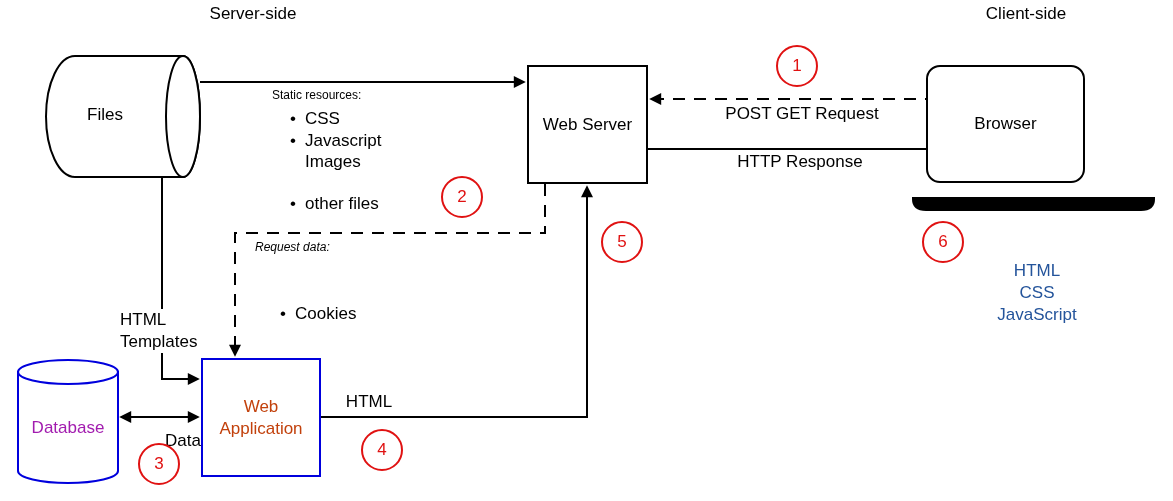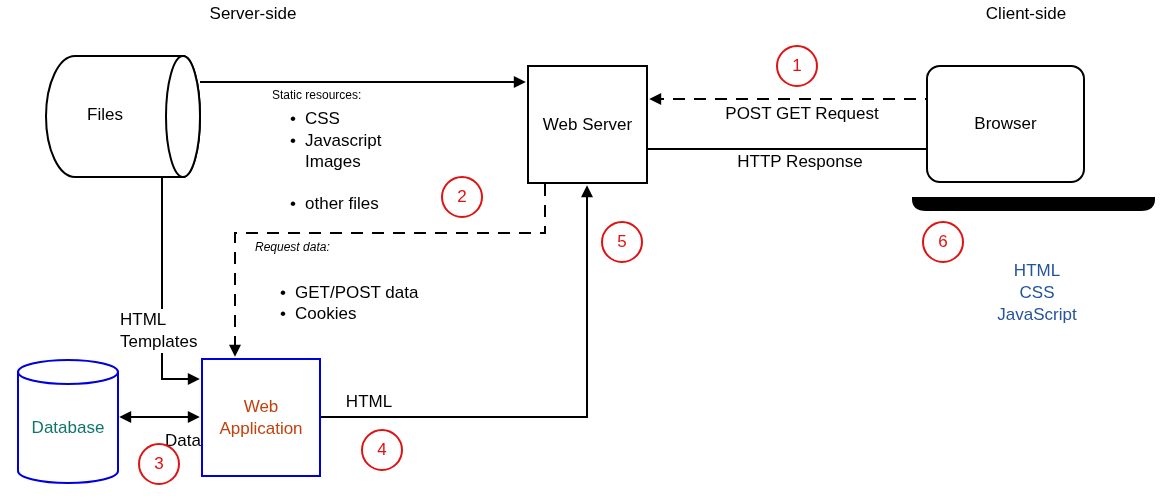--- a/index.html
+++ b/index.html
@@ -17,21 +17,21 @@
   #browser-box { border-radius:14px; }
   .step { position:absolute; box-sizing:border-box; width:42px; height:42px; border:2.5px solid #e01212;
           border-radius:50%; background:#fff; color:#e01212; font-size:17px;
           display:flex; align-items:center; justify-content:center; z-index:4; }
   .note-title { position:absolute; z-index:3; font-size:12px; white-space:nowrap; }
   .note-item { position:absolute; z-index:3; font-size:17px; white-space:nowrap; }
   .note-item .bullet { display:inline-block; width:15px; }
   .mask { background:#ffffff; padding:0 3px; }
   #payload { text-align:center; color:#24549b; line-height:22px; }
   .cyl-label { z-index:3; }
-  .blue-text { color:#0f766e; }
+  .blue-text { color:#a21caf; }
 </style>
 </head>
 <body>
 
 <div id="canvas">
 
   <svg id="wires" width="1173" height="501" viewBox="0 0 1173 501">
     <defs>
       <marker id="arr" viewBox="0 0 10 10" refX="8.5" refY="5" markerWidth="7" markerHeight="6" orient="auto-start-reverse">
         <path d="M0,0 L10,5 L0,10 Z" fill="#000000"></path>
@@ -94,23 +94,20 @@
     <span class="bullet">•</span><span>Javascript</span>
   </div>
   <div class="note-item" style="left:305px; top:152px;">
     <span>Images</span>
   </div>
   <div class="note-item" style="left:290px; top:174px;margin-top:20px;">
     <span class="bullet">•</span><span>other files</span>
   </div>
 
   <div class="note-title" style="left:255px; top:240px;font-style:italic;">Request data:</div>
-  <div class="note-item" style="left:280px; top:283px;">
-    <span class="bullet">•</span><span>GET/POST data</span>
-  </div>
   <div class="note-item" style="left:280px; top:304px;">
     <span class="bullet">•</span><span>Cookies</span>
   </div>
 
   <div class="lbl cx" style="left:802px; top:104px;">POST GET Request</div>
   <div class="lbl cx" style="left:800px; top:152px;">HTTP Response</div>
 
   <div class="lbl mask" style="left:117px; top:309px; line-height:22px;">
     <span style="display:block;">HTML</span>
     <span style="display:block;">Templates</span>

